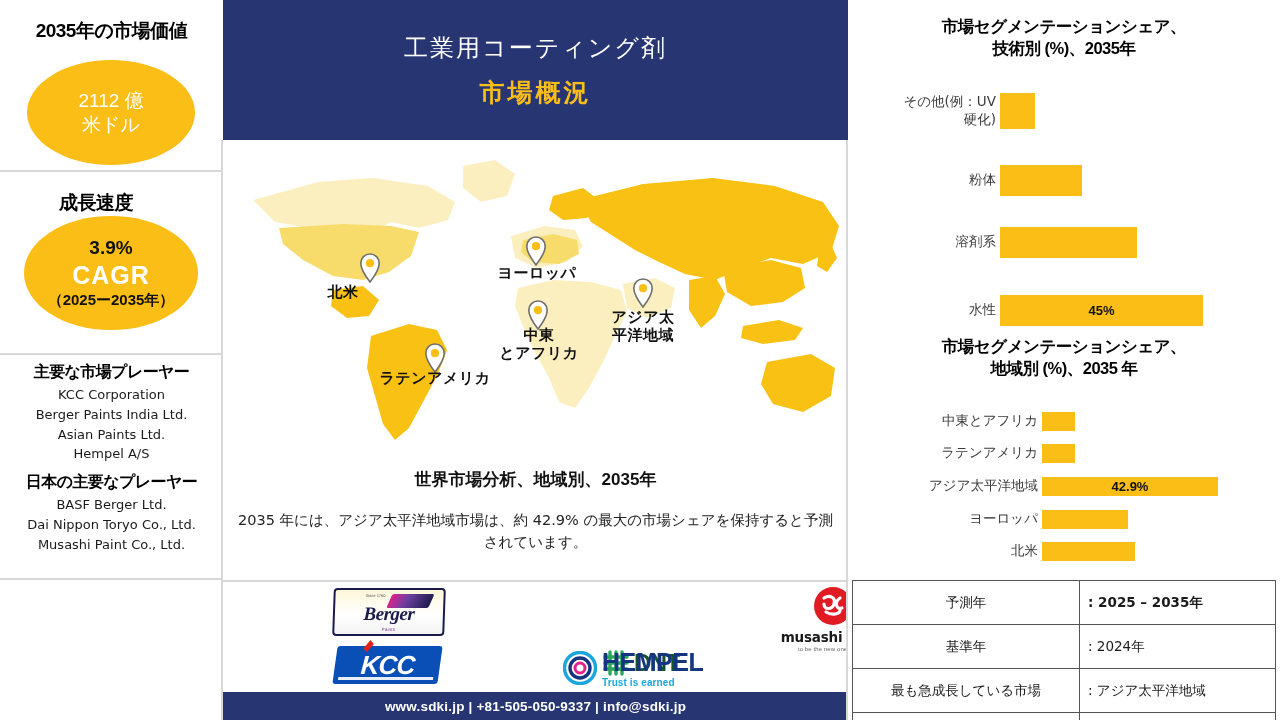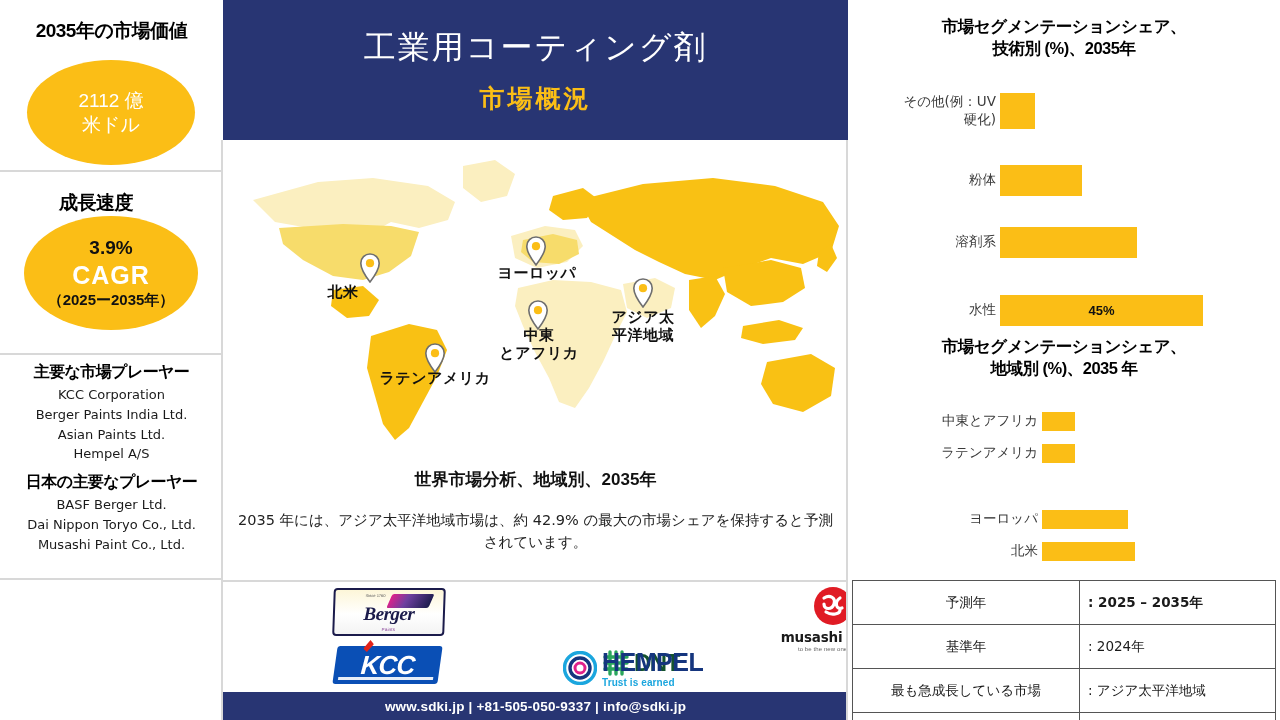--- a/index.html
+++ b/index.html
@@ -41,21 +41,21 @@
   .player{
     font-size:13px;text-align:center;color:#1a1a1a;line-height:1.52;
     font-family:"DejaVu Sans","Liberation Sans",sans-serif;
   }
 
   
   #header{
     left:223px;top:0;width:625px;height:140px;background:#283573;
     display:flex;flex-direction:column;align-items:center;justify-content:center;
   }
-  #header .h1{color:#ffffff;font-size:32px;font-weight:normal;letter-spacing:2px;}
+  #header .h1{color:#ffffff;font-size:24px;font-weight:normal;letter-spacing:2px;}
   #header .h2{color:#FBBE16;font-size:25px;font-weight:bold;letter-spacing:3px;margin-top:12px;}
 
   
   #map-area{left:223px;top:140px;width:625px;height:325px;overflow:hidden;background:#fff;}
   #map-svg{position:absolute;left:0;top:0;}
   .region-label{
     position:absolute;font-size:15px;font-weight:bold;color:#111;
     text-align:center;line-height:1.18;white-space:pre-line;letter-spacing:0.5px;
   }
   .pin{position:absolute;width:22px;height:30px;}
@@ -448,20 +448,26 @@
       </div>
     </div>
 
     <div class="barrow" style="left:0;top:442px;width:432px;height:22px;">
       <div class="barlabel" style="width:190px;">ラテンアメリカ</div>
       <div class="bar" style="margin-left:4px;width:33px;height:19px;">
         <span class="barval"></span>
       </div>
     </div>
 
+    <div class="barrow" style="left:0;top:475px;width:432px;height:22px;">
+      <div class="barlabel" style="width:190px;">アジア太平洋地域</div>
+      <div class="bar" style="margin-left:4px;width:176px;height:19px;">
+        <span class="barval">42.9%</span>
+      </div>
+    </div>
 
     <div class="barrow" style="left:0;top:508px;width:432px;height:22px;">
       <div class="barlabel" style="width:190px;">ヨーロッパ</div>
       <div class="bar" style="margin-left:4px;width:86px;height:19px;">
         <span class="barval"></span>
       </div>
     </div>
 
     <div class="barrow" style="left:0;top:540px;width:432px;height:22px;">
       <div class="barlabel" style="width:190px;">北米</div>

